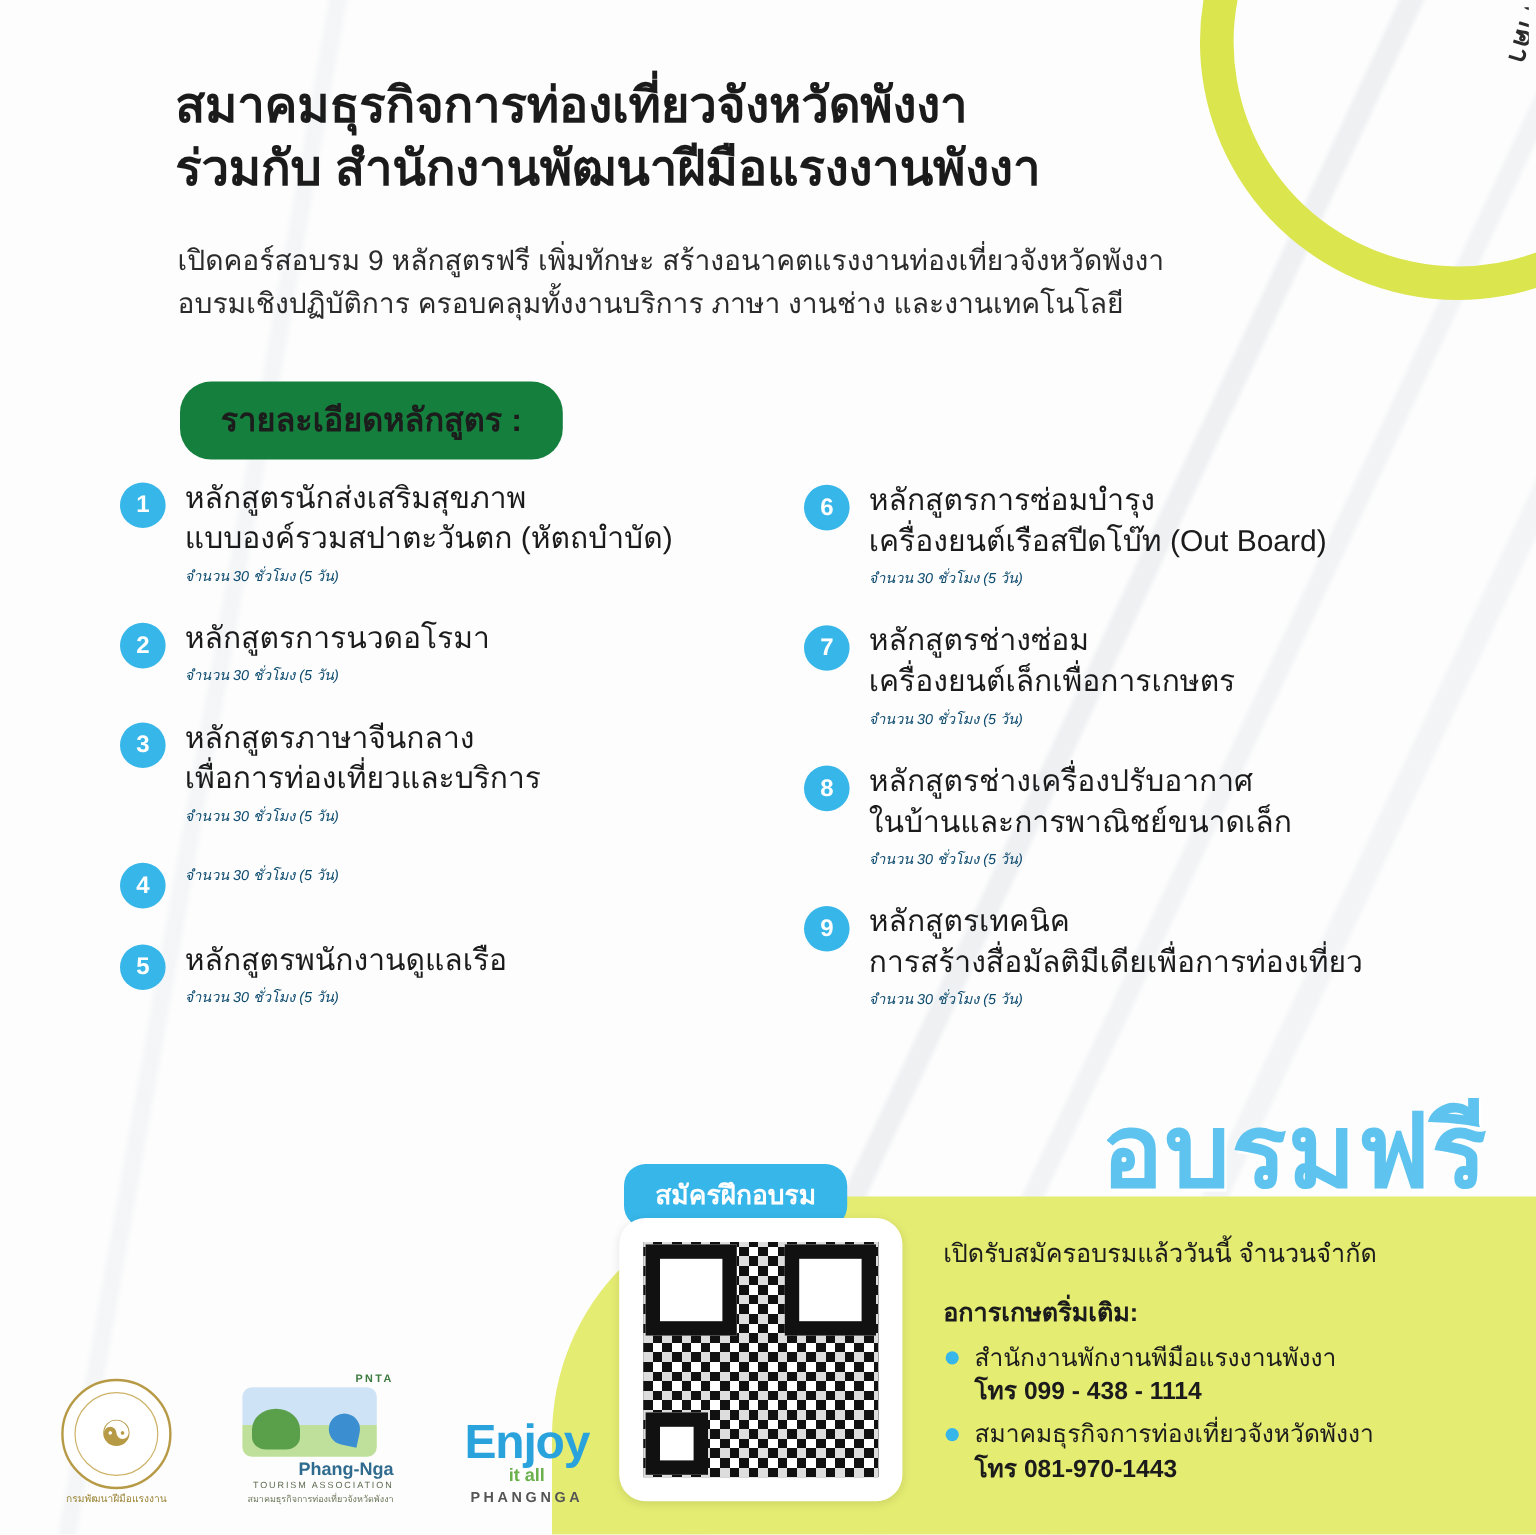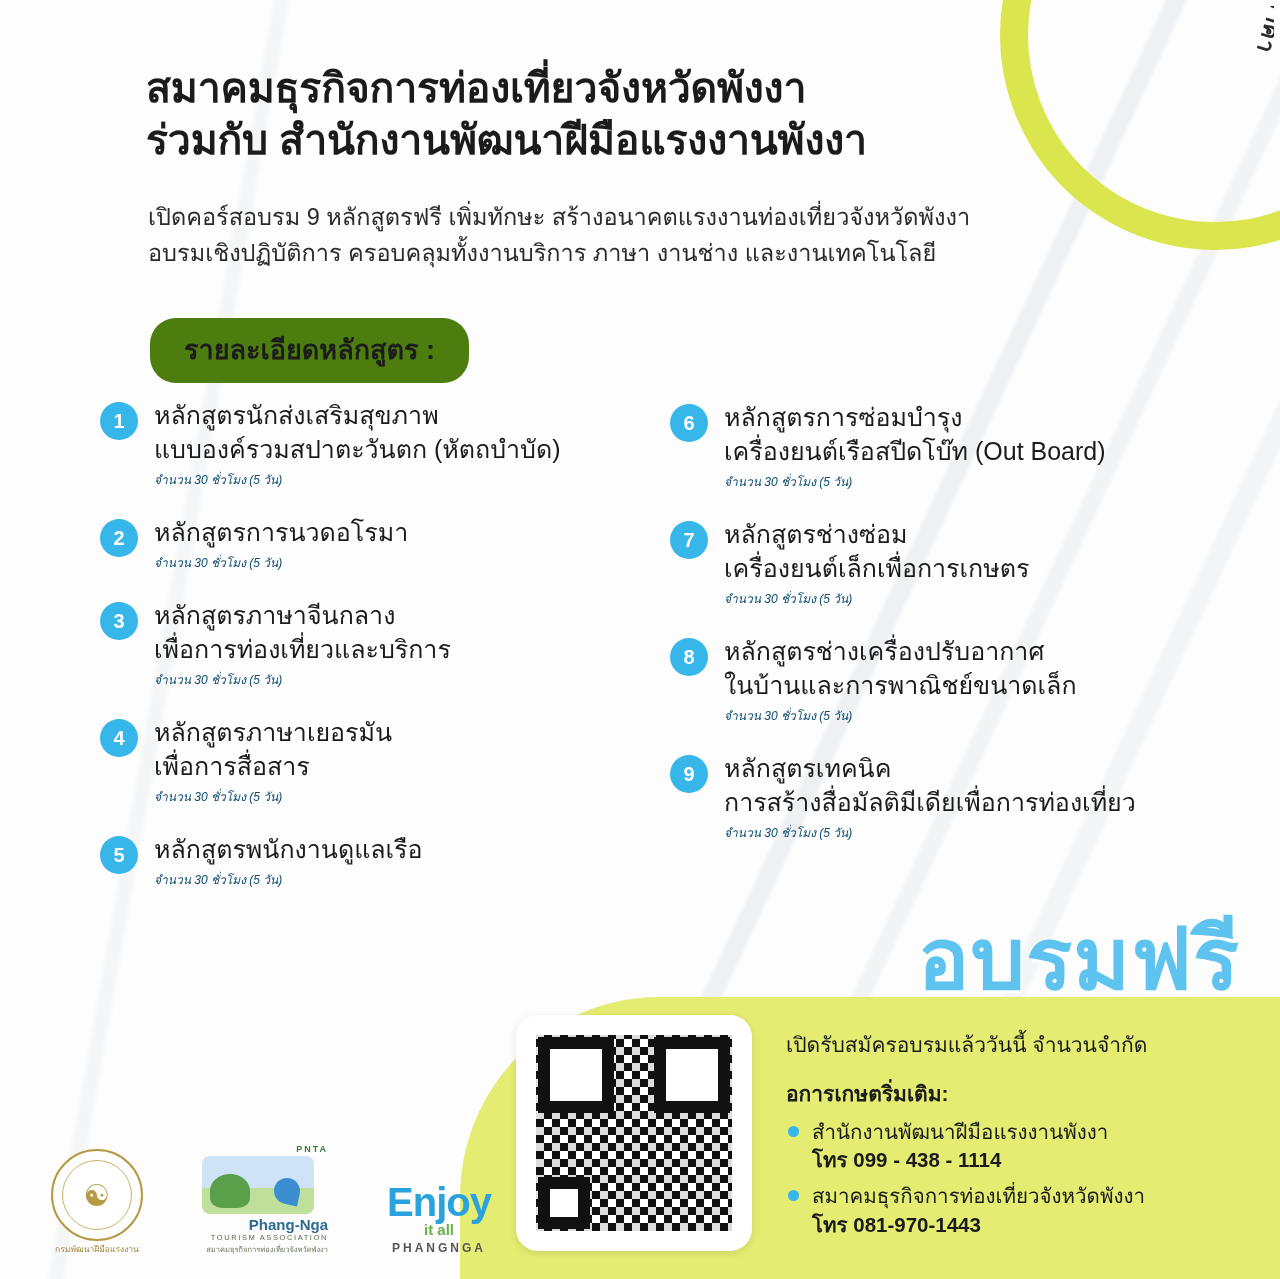--- a/index.html
+++ b/index.html
@@ -71,21 +71,21 @@
     left: 148px; top: 200px;
     width: 1010px;
     font-size: 23.5px;
     line-height: 1.52;
     color: #2b2b2b;
   }
 
   .pill {
     position: absolute;
     left: 150px; top: 318px;
-    background: #4d7c0f;
+    background: #15803d;
     border-radius: 26px;
     padding: 10px 34px 12px 34px;
     font-size: 27px;
     font-weight: 700;
     color: #1c1c1c;
   }
 
   .cols {
     position: absolute;
     left: 100px; top: 398px;
@@ -324,22 +324,20 @@
         <div class="ctext">
           <div class="ctitle" style="white-space:pre-line">หลักสูตรภาษาจีนกลาง
 เพื่อการท่องเที่ยวและบริการ</div>
           <div class="cdur">จำนวน 30 ชั่วโมง (5 วัน)</div>
         </div>
       </div>
 
       <div class="course">
         <div class="num">4</div>
         <div class="ctext">
-          <div class="ctitle" style="white-space:pre-line">หลักสูตรภาษาเยอรมัน
-เพื่อการสื่อสาร</div>
           <div class="cdur">จำนวน 30 ชั่วโมง (5 วัน)</div>
         </div>
       </div>
 
       <div class="course">
         <div class="num">5</div>
         <div class="ctext">
           <div class="ctitle" style="white-space:pre-line">หลักสูตรพนักงานดูแลเรือ</div>
           <div class="cdur">จำนวน 30 ชั่วโมง (5 วัน)</div>
         </div>
@@ -385,34 +383,35 @@
         </div>
       </div>
 
     </div>
   </div>
 
   <div class="bottom-panel"></div>
 
   <div class="free-word">อบรมฟรี</div>
 
+  <div class="apply-tag">สมัครฝึกอบรม</div>
 
   <div class="qr-card">
     <div class="qr">
         <i></i>
       </div>
   </div>
 
   <div class="contact">
     <div class="line1">เปิดรับสมัครอบรมแล้ววันนี้ จำนวนจำกัด</div>
     <div class="line2">อการเกษตริ่มเติม:</div>
     <ul>
       <li>
         <span class="dot"></span>
-        <span>สำนักงานพัฒนาฝีมือแรงงานพังงา</span><br>
+        <span>สำนักงานพักงานพีมือแรงงานพังงา</span><br>
         <b>โทร 099 - 438 - 1114</b>
       </li>
       <li>
         <span class="dot"></span>
         <span>สมาคมธุรกิจการท่องเที่ยวจังหวัดพังงา</span><br>
         <b>โทร 081-970-1443</b>
       </li>
     </ul>
   </div>
 

